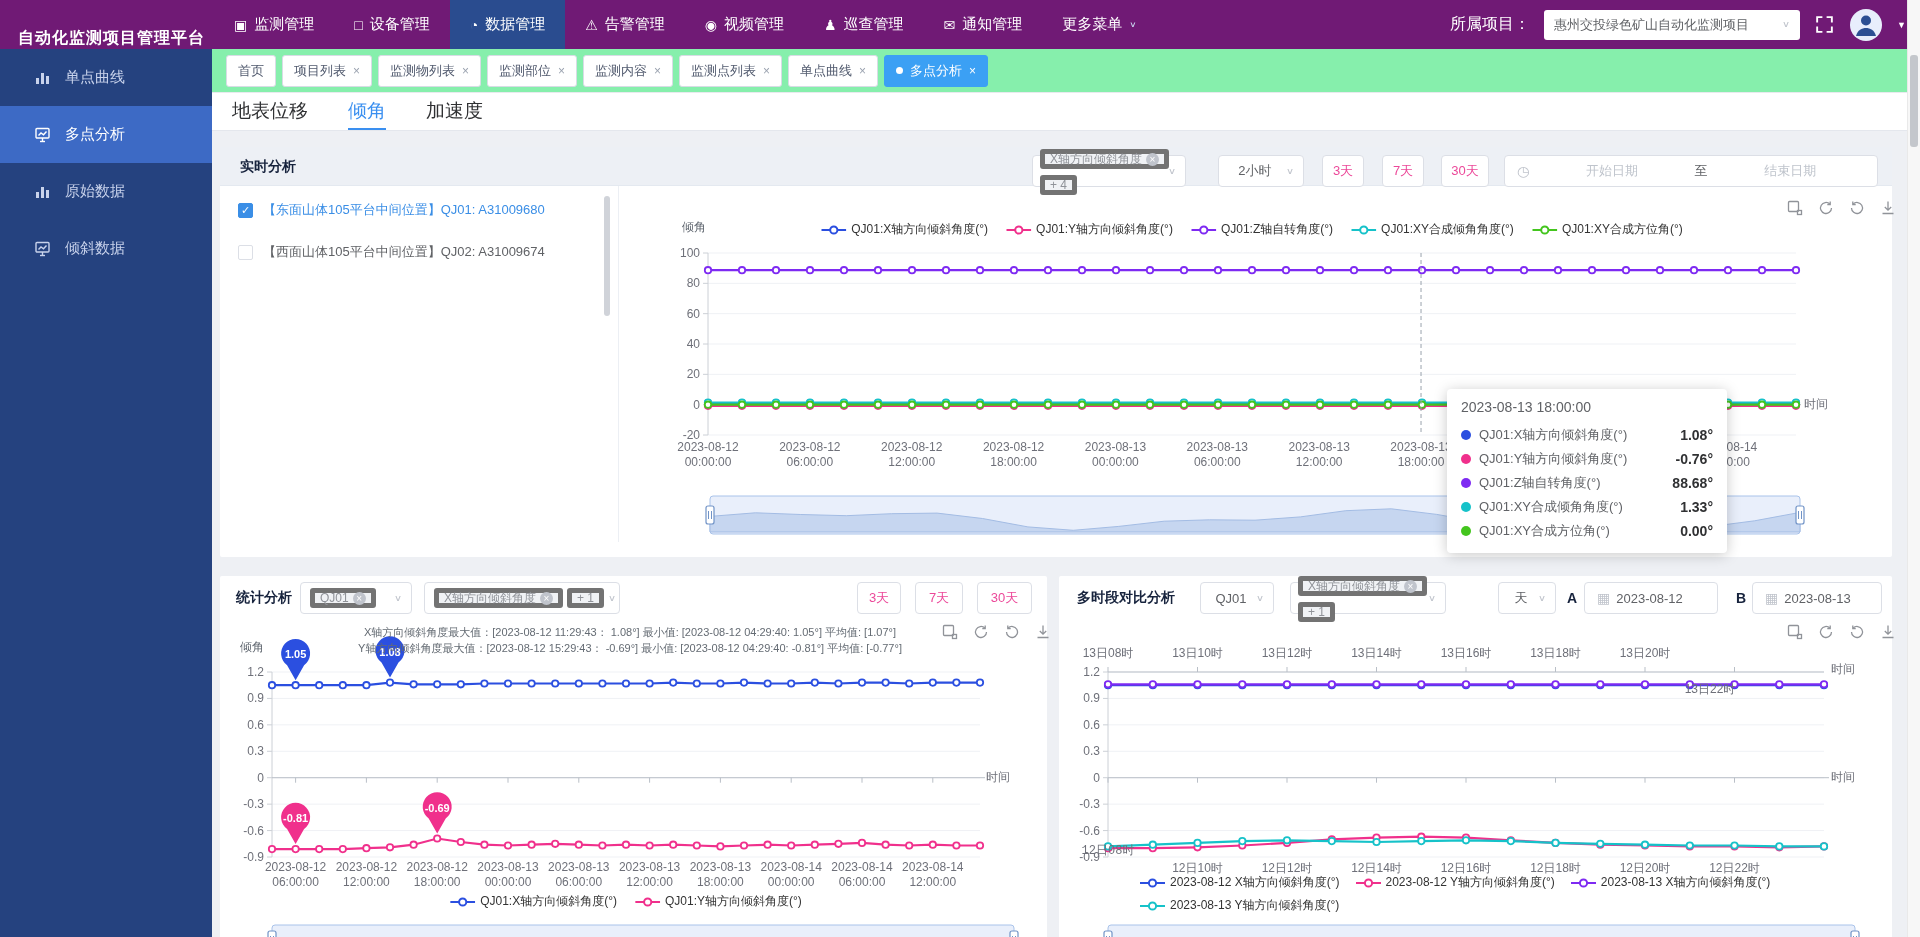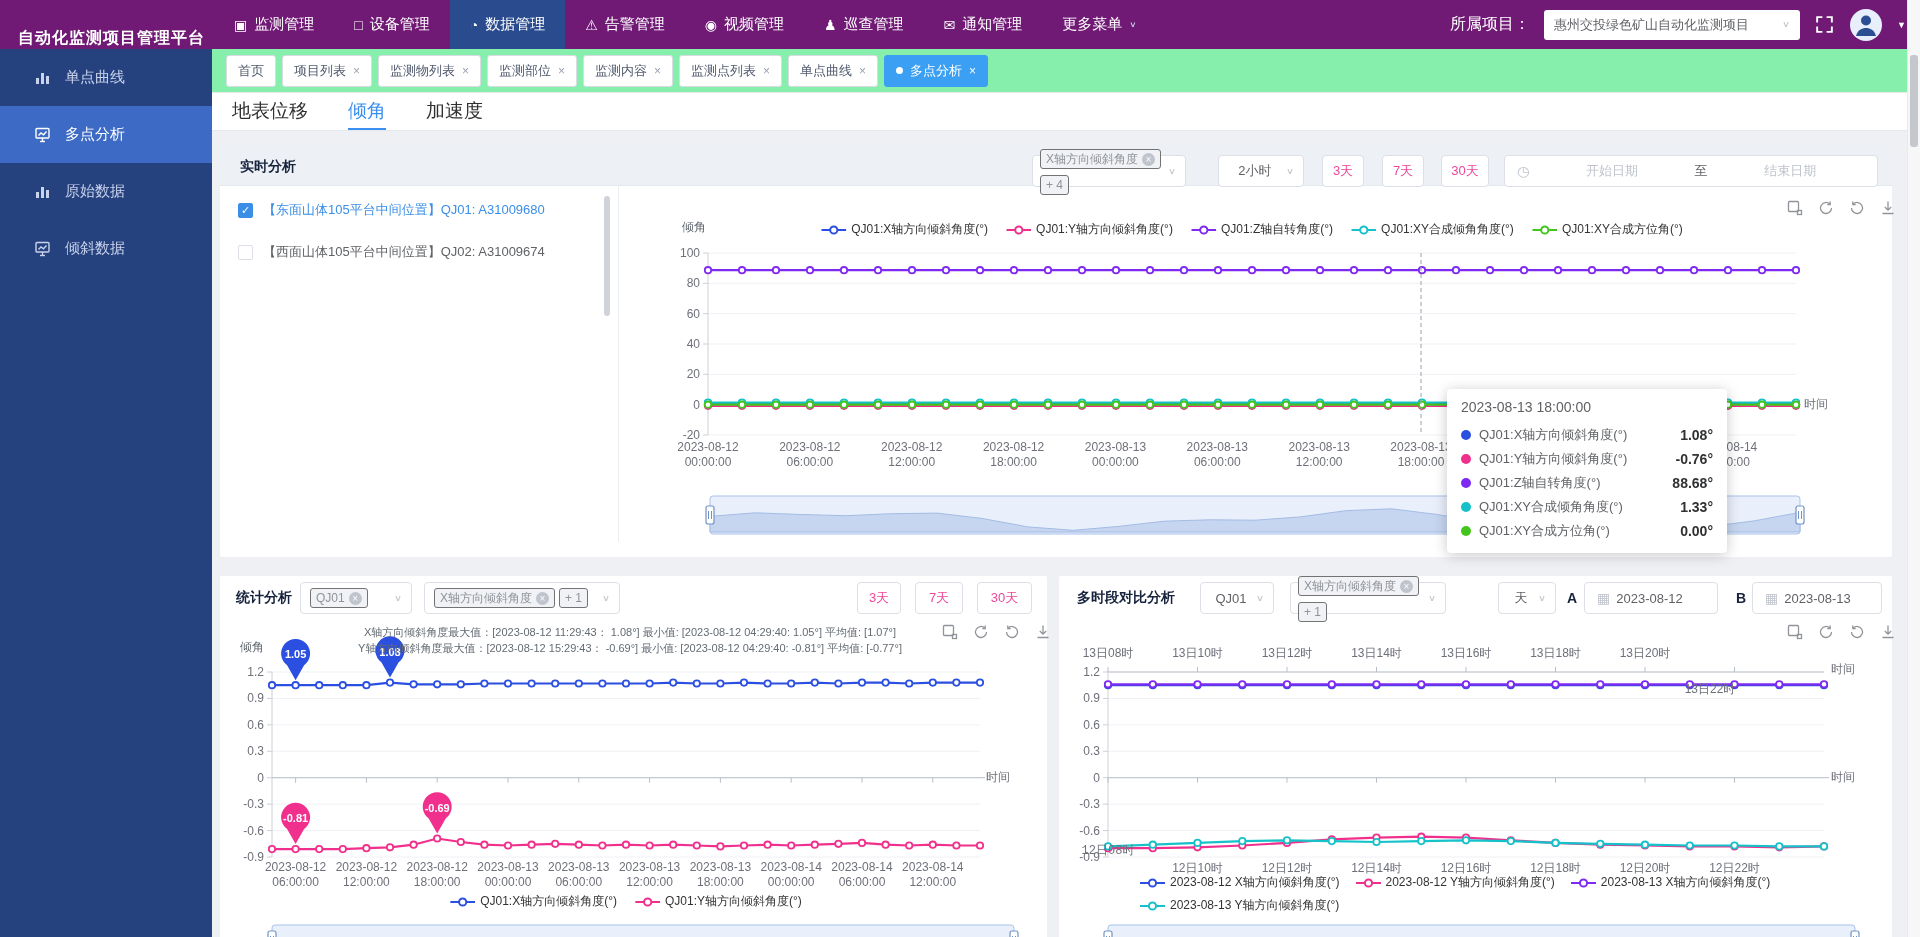--- a/index.html
+++ b/index.html
@@ -38,21 +38,21 @@
   .panel{position:absolute;background:#fff;border-radius:2px;}
   .phead{position:absolute;background:#edf0f5;border-bottom:1px solid #e4e9f0;z-index:2;}
   .ptitle{position:absolute;font-size:14px;font-weight:bold;color:#17233d;z-index:11;white-space:nowrap;}
   .sel,.btn,.picker{position:absolute;border:1px solid #dcdfe6;border-radius:4px;background:#fff;box-sizing:border-box;z-index:11;}
   .sel{display:flex;align-items:center;font-size:13px;color:#606266;padding:0 9px;gap:4px;}
   .sel .grow{flex:1;text-align:center;}
   .btn{display:flex;align-items:center;justify-content:center;font-size:13px;color:#ec4899;cursor:pointer;}
   .picker{display:flex;align-items:center;padding:0 12px;gap:8px;font-size:13px;color:#606266;}
   .picker .ph{flex:1;text-align:center;color:#bfc4cc;}
   .picker .ic{color:#c0c4cc;font-size:14px;}
-  .tag{display:inline-flex;align-items:center;gap:4px;background:#f0f2f5;border:1px solid #737373;border-radius:3px;color:#909399;font-size:12px;height:20px;padding:0 5px;box-sizing:border-box;white-space:nowrap;z-index:12;}
+  .tag{display:inline-flex;align-items:center;gap:4px;background:#f0f2f5;border:5px solid #737373;border-radius:3px;color:#909399;font-size:12px;height:20px;padding:0 5px;box-sizing:border-box;white-space:nowrap;z-index:12;}
   .tag.float{position:absolute;}
   .tagx{width:13px;height:13px;border-radius:50%;background:#c0c4cc;color:#fff;font-size:10px;line-height:13px;text-align:center;display:inline-block;cursor:pointer;}
   .anno{position:absolute;transform:translateX(-50%);font-size:11px;color:#646b73;white-space:pre;z-index:6;}
   
   .cl{position:absolute;font-size:12px;color:#6e7079;line-height:15px;white-space:pre;z-index:6;}
   .lg-wrap{position:absolute;display:flex;align-items:center;z-index:6;}
   .lg-item{display:inline-flex;align-items:center;gap:5px;font-size:12px;color:#333;cursor:pointer;white-space:nowrap;}
   .toolbox{position:absolute;display:flex;gap:13px;z-index:11;}
   .toolbox span{cursor:pointer;line-height:0;}
   .tooltip{position:absolute;background:#fff;border-radius:4px;box-shadow:0 2px 14px rgba(0,0,0,.22);padding:10px 14px;z-index:30;}

